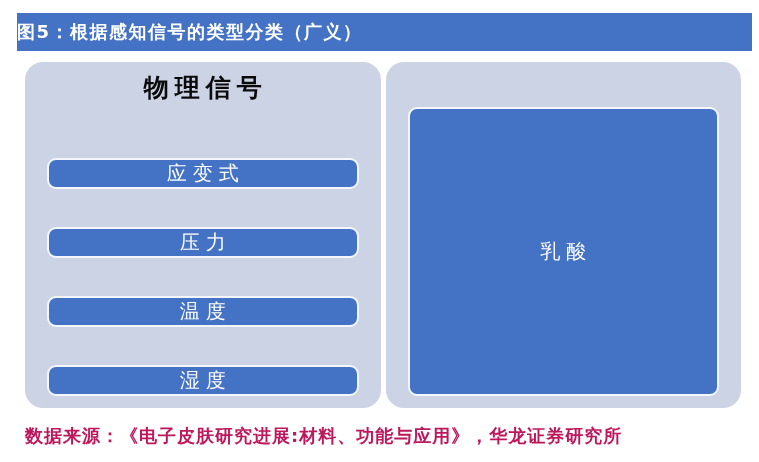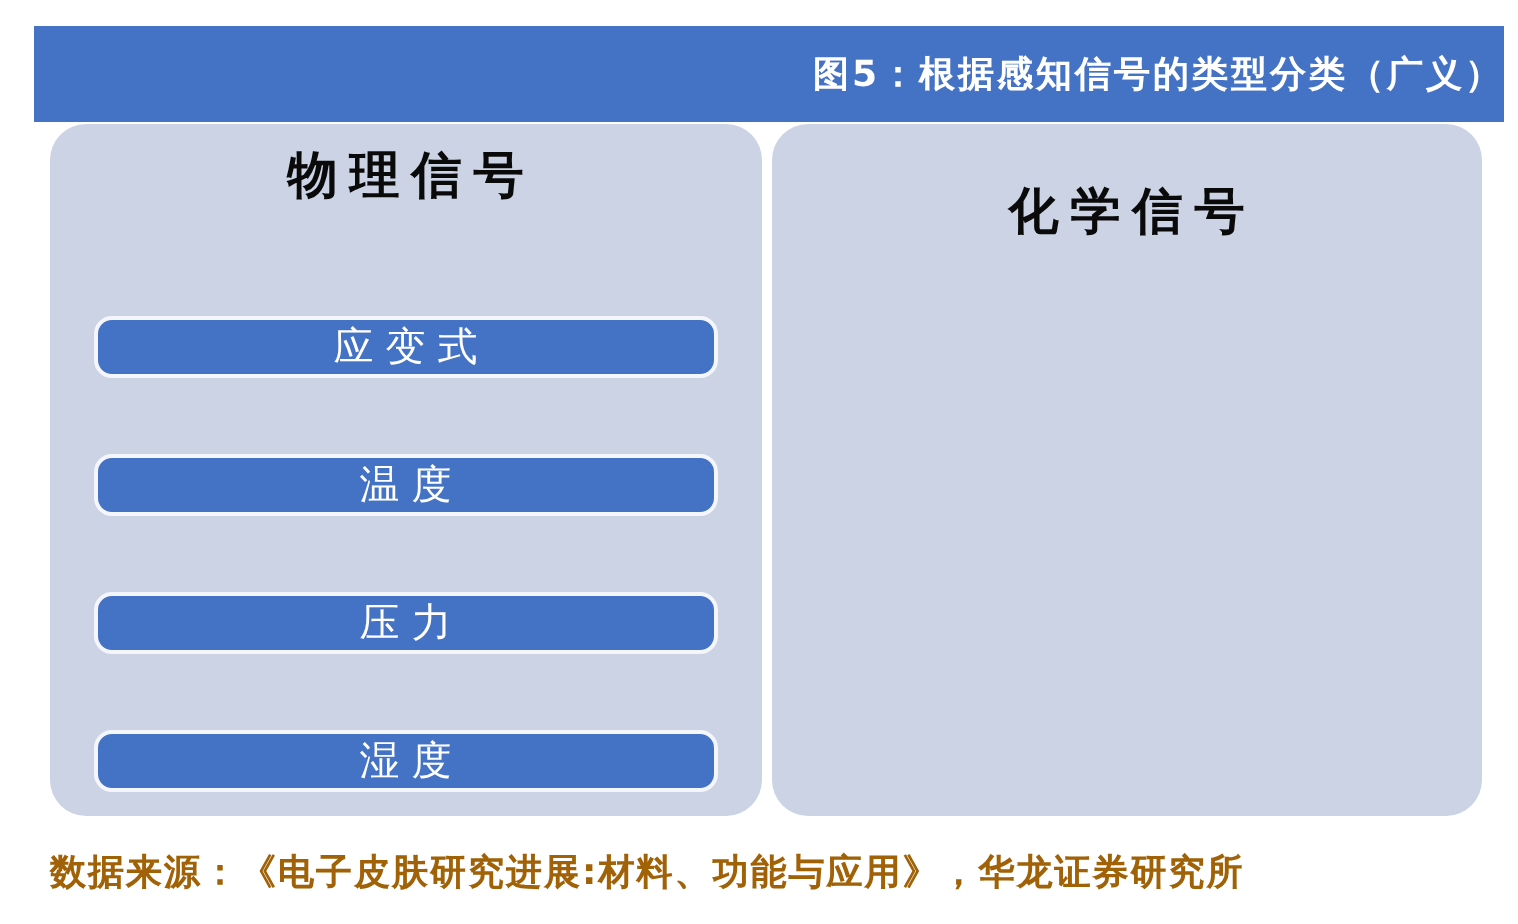--- a/index.html
+++ b/index.html
@@ -4,24 +4,24 @@
 <style>
   * { margin: 0; padding: 0; box-sizing: border-box; }
   html, body { background: #ffffff; }
   body {
     width: 759px; height: 462px;
     font-family: "DejaVu Sans", "Liberation Sans", sans-serif;
     position: relative; overflow: hidden;
   }
   .title-bar {
     position: absolute; left: 17px; top: 13px;
-    width: 735px; height: 48px;
+    width: 735px; height: 38px;
     background: #4472C4;
     color: #ffffff;
-    display: flex; align-items: center; justify-content: flex-end;
+    display: flex; align-items: center; justify-content: flex-start;
     font-size: 18px; font-weight: bold; letter-spacing: 1.5px;
   }
   .panels {
     position: absolute; left: 25px; top: 62px;
     width: 716px; height: 346px;
     display: flex; gap: 5px;
   }
   .panel {
     flex: 1;
     background: #CCD3E5;
@@ -44,45 +44,45 @@
     background: #4472C4;
     border: 2px solid #f4f6fb;
     border-radius: 9px;
     display: flex; align-items: center; justify-content: center;
     color: #ffffff; font-size: 20px;
     letter-spacing: 6px; text-indent: 6px; margin-top: 28px;
   }
   .source-line {
     position: absolute; left: 25px; top: 424px;
     width: 720px;
-    font-size: 18px; font-weight: bold; color: #a16207;
+    font-size: 18px; font-weight: bold; color: #be185d;
     letter-spacing: 1px;
   }
 </style>
 </head>
 <body>
 
 <div class="title-bar">
   <span>图5：根据感知信号的类型分类（广义）</span>
 </div>
 
 <div class="panels">
 
   <div class="panel">
     <div class="panel-header">物理信号</div>
     <div class="panel-body">
       <div class="signal-button">应变式</div>
+      <div class="signal-button">压力</div>
       <div class="signal-button">温度</div>
-      <div class="signal-button">压力</div>
       <div class="signal-button">湿度</div>
     </div>
   </div>
 
   <div class="panel">
-    <div class="panel-header">化学信号</div>
     <div class="panel-body">
+      <div class="signal-button">乳酸</div>
     </div>
   </div>
 
 
 </div>
 
 <div class="source-line">数据来源：《电子皮肤研究进展:材料、功能与应用》，华龙证券研究所</div>
 
 </body></html>

